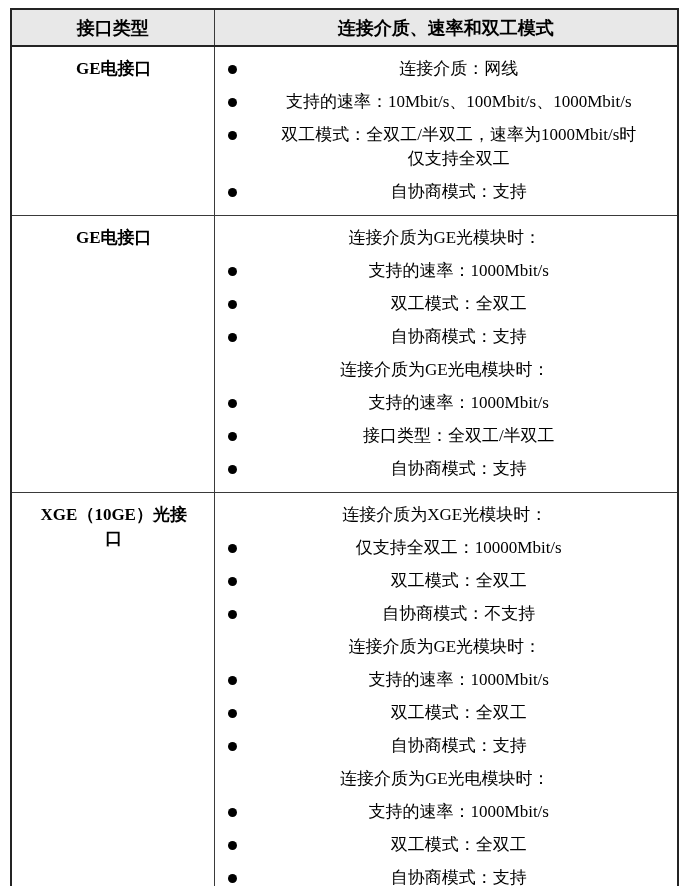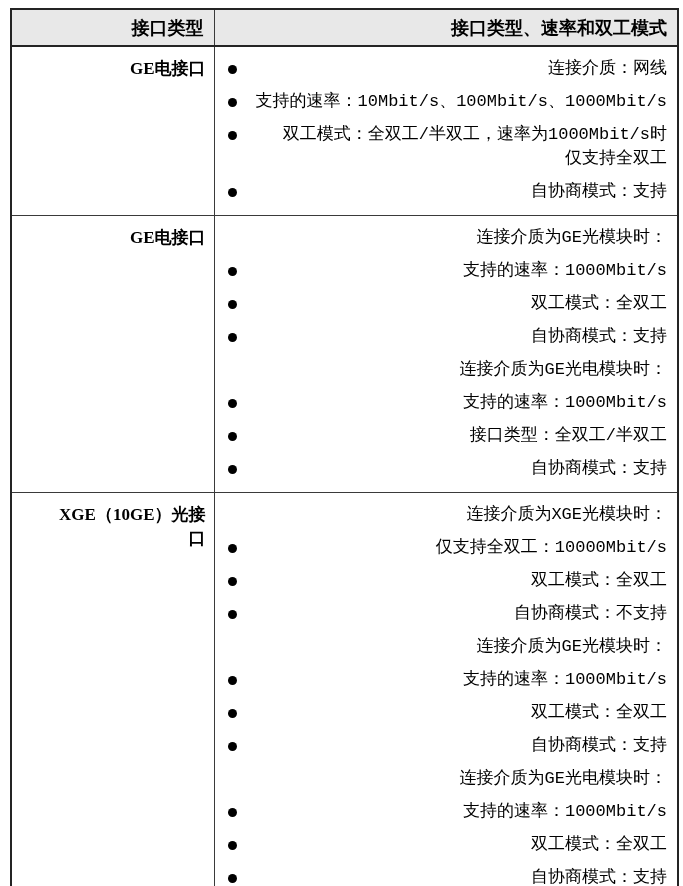--- a/index.html
+++ b/index.html
@@ -22,21 +22,21 @@
     width:667px;
     border-collapse:collapse;
     table-layout:fixed;
     border:2px solid var(--border-strong);
   }
   col.c-type{ width:203px; }
   col.c-spec{ width:464px; }
   th,td{
     border:1px solid var(--border-grid);
     vertical-align:top;
-    text-align:right;
+    text-align:center;
   }
   thead th{
     background:var(--header-bg);
     font-family:"Liberation Sans","DejaVu Sans",sans-serif;
     font-weight:bold;
     font-size:18px;
     line-height:22px;
     padding:7px 10px 6px 10px;
     border-bottom:2px solid var(--border-strong);
   }
@@ -48,21 +48,20 @@
     white-space:pre-wrap;
   }
   tbody td{
     font-size:17px;
     padding:10px 10px 2px 8px;
   }
   .line{
     line-height:24px;
     margin-bottom:9px;
     position:relative;
-    font-family:Liberation Mono, monospace;
   }
   .line .txt{ white-space:pre-wrap; }
   .line.bullet{ padding-left:28px; }
   .line.bullet .dot{
     position:absolute;
     left:5px; top:8px;
     width:9px; height:9px;
     border-radius:50%;
     background:var(--text);
     display:inline-block;
@@ -73,21 +72,21 @@
 
 <div class="page">
   <table class="spec">
     <colgroup>
       <col class="c-type">
       <col class="c-spec">
     </colgroup>
     <thead>
       <tr>
         <th>接口类型</th>
-        <th>接口类型、速率和双工模式</th>
+        <th>连接介质、速率和双工模式</th>
       </tr>
     </thead>
     <tbody>
         <tr>
           <th>GE电接口</th>
           <td>
             <div class="line bullet"><span class="dot"></span><span class="txt">连接介质：网线</span></div>
             <div class="line bullet"><span class="dot"></span><span class="txt">支持的速率：10Mbit/s、100Mbit/s、1000Mbit/s</span></div>
             <div class="line bullet"><span class="dot"></span><span class="txt">双工模式：全双工/半双工，速率为1000Mbit/s时
 仅支持全双工</span></div>

